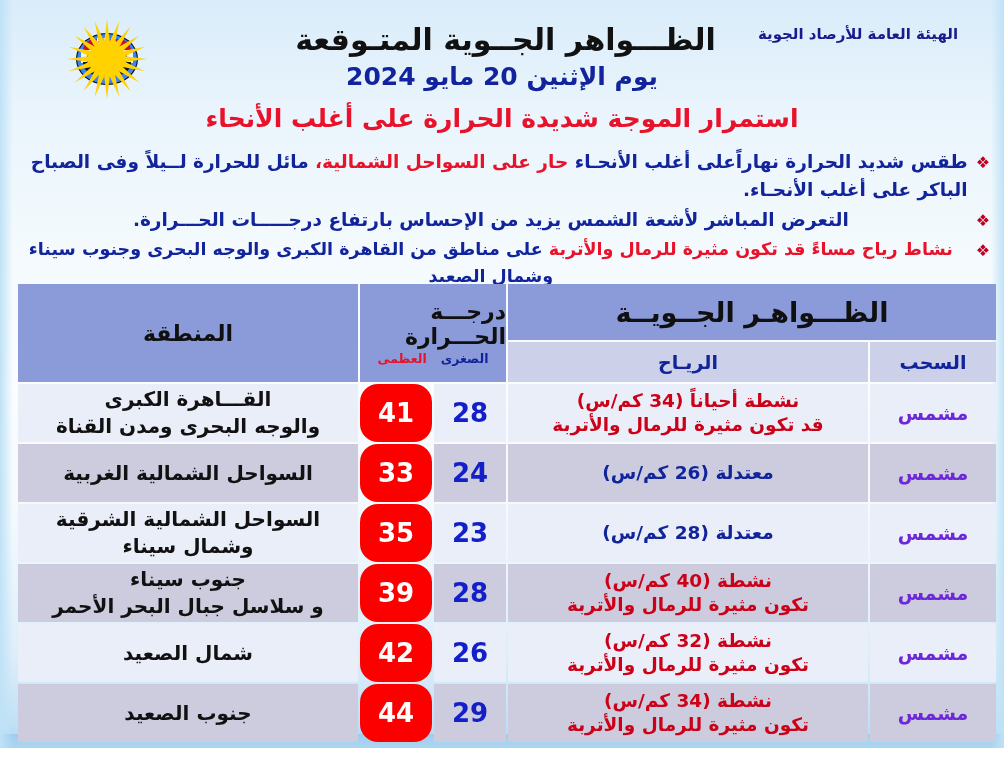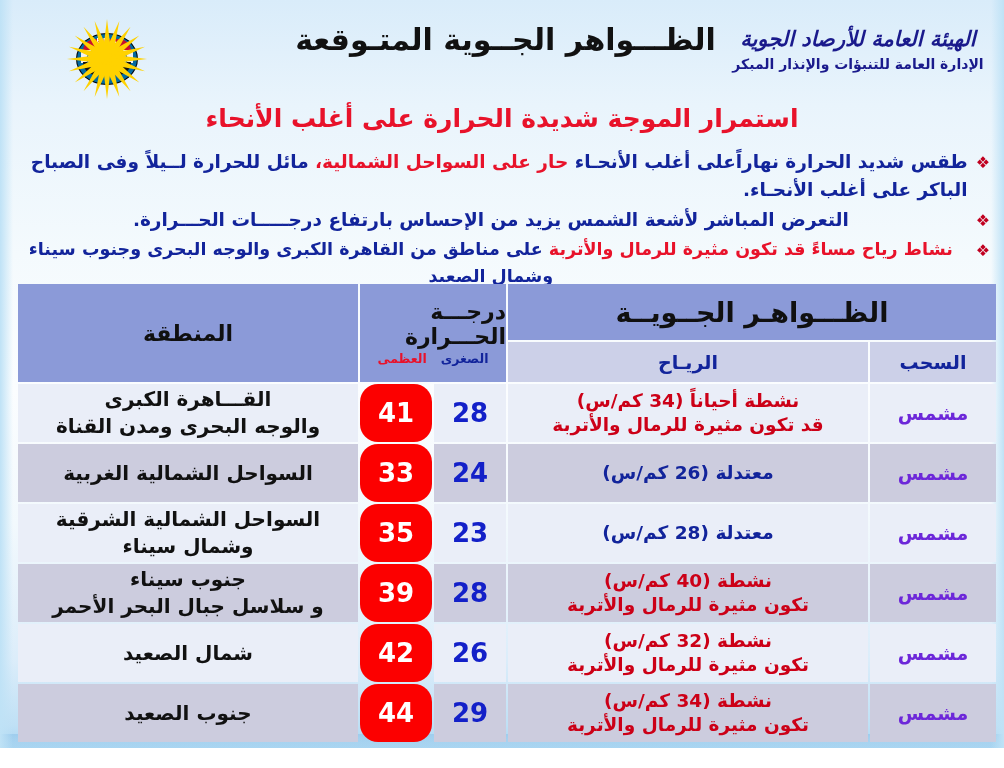--- a/index.html
+++ b/index.html
@@ -83,21 +83,21 @@
     border-right: 5px solid transparent;
     border-bottom: 40px solid #ffd200;
     transform-origin: 50% 100%;
   }
   .emblem {
     position: absolute;
     left: 50%; top: 50%;
     width: 60px; height: 50px;
     transform: translate(-50%,-50%);
     border-radius: 50%;
-    background: #0369a1;
+    background: #3b82f6;
     overflow: hidden;
     box-shadow: 0 0 0 1px #000;
   }
   .em-red   { position:absolute; left:6px; top:5px;  width:48px; height:12px; background:#c8102e; border-radius: 22px 22px 0 0;}
   .em-white { position:absolute; left:4px; top:16px; width:52px; height:13px; background:#f2f2f2;}
   .em-black { position:absolute; left:6px; top:28px; width:48px; height:13px; background:#111; border-radius:0 0 22px 22px;}
   .em-cloud {
     position:absolute; left:11px; top:13px; width:38px; height:24px;
     background: radial-gradient(ellipse at 35% 40%, #d6ecfa 0%, #8fc4e8 55%, #5fa6dc 100%);
     border-radius: 50%;
@@ -113,21 +113,21 @@
   .org {
     position: absolute;
     right: 16px;
     top: 24px;
     width: 260px;
     text-align: center;
     color: #1a1a8c;
     font-weight: bold;
     line-height: 1.45;
   }
-  .org-l1 { font-size: 21px; font-style: italic; }
+  .org-l1 { font-size: 15px; }
   .org-l2 { font-size: 14px; }
 
   .title-main {
     position: absolute;
     left: 0; right: 0;
     top: 22px;
     text-align: center;
     color: #111111;
     font-weight: bold;
     font-size: 30px;
@@ -300,24 +300,24 @@
           <div class="ray" style="transform: translate(-50%, -100%) rotate(270deg);"></div>
           <div class="ray" style="transform: translate(-50%, -100%) rotate(288deg);"></div>
           <div class="ray" style="transform: translate(-50%, -100%) rotate(306deg);"></div>
           <div class="ray" style="transform: translate(-50%, -100%) rotate(324deg);"></div>
           <div class="ray" style="transform: translate(-50%, -100%) rotate(342deg);"></div>
         </div>
     </div>
 
     <div class="org">
       <div class="org-l1">الهيئة العامة للأرصاد الجوية</div>
-      <div class="org-l2">الإدارة العامة للتنبؤات والإنذار المبكر</div>
     </div>
 
     <div class="title-main">الظـــواهر الجــوية المتـوقعة</div>
+    <div class="title-date">يوم الإثنين 20 مايو 2024</div>
   </div>
 
   <div class="headline">استمرار الموجة شديدة الحرارة على أغلب الأنحاء</div>
 
   <div class="bullets" id="bullets-host">
       <div class="bullet">
         <span class="bullet-mark">❖</span>
         <div class="bullet-body b1"><span class="bl">طقس شديد الحرارة نهاراًعلى أغلب الأنحـاء </span><span class="rd">حار على السواحل الشمالية، </span><span class="bl">مائل للحرارة لــيلاً وفى الصباح الباكر على أغلب الأنحـاء.</span></div>
       </div>
       <div class="bullet">

